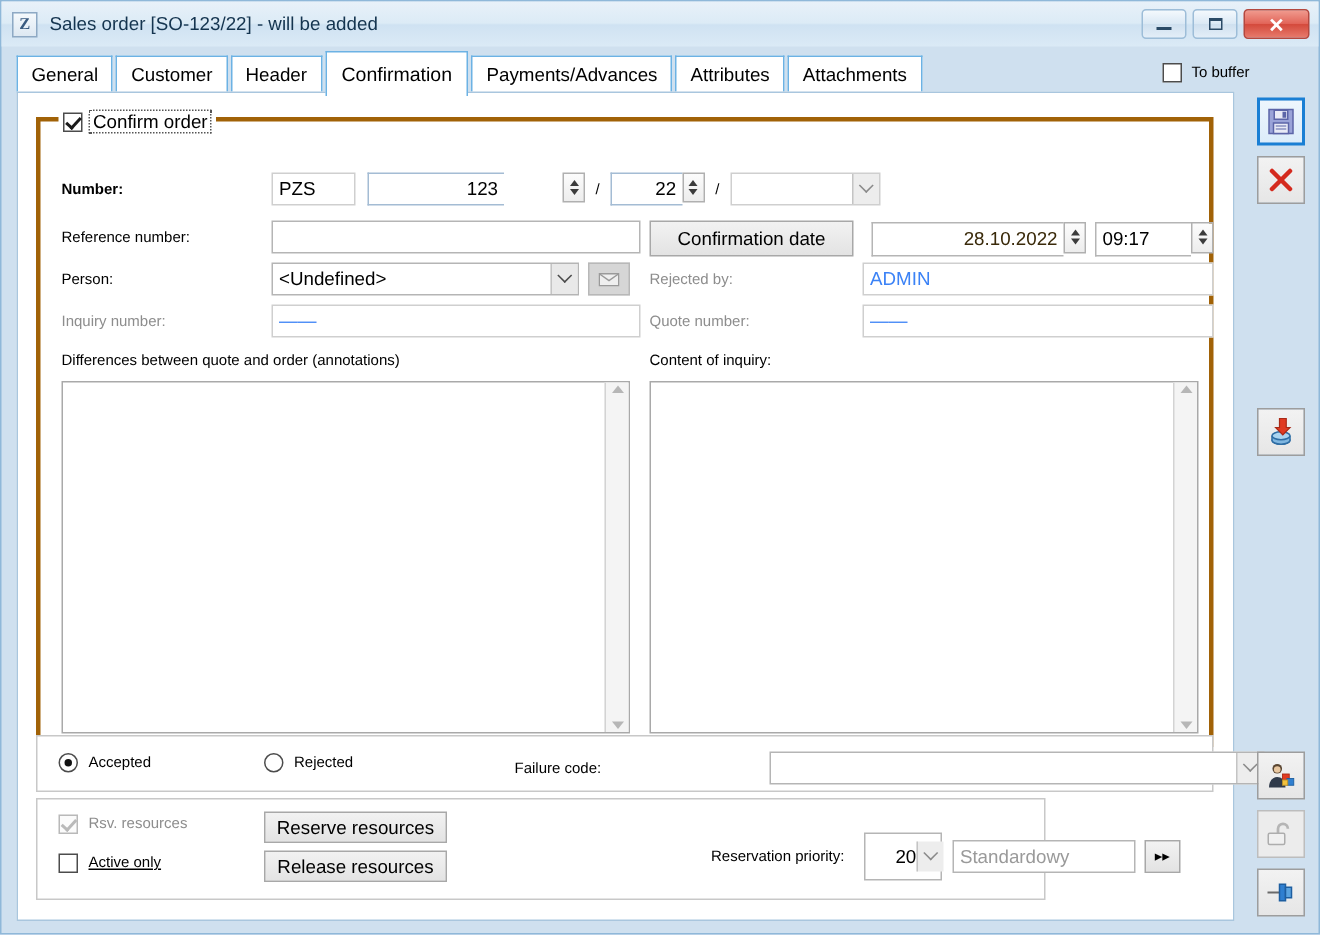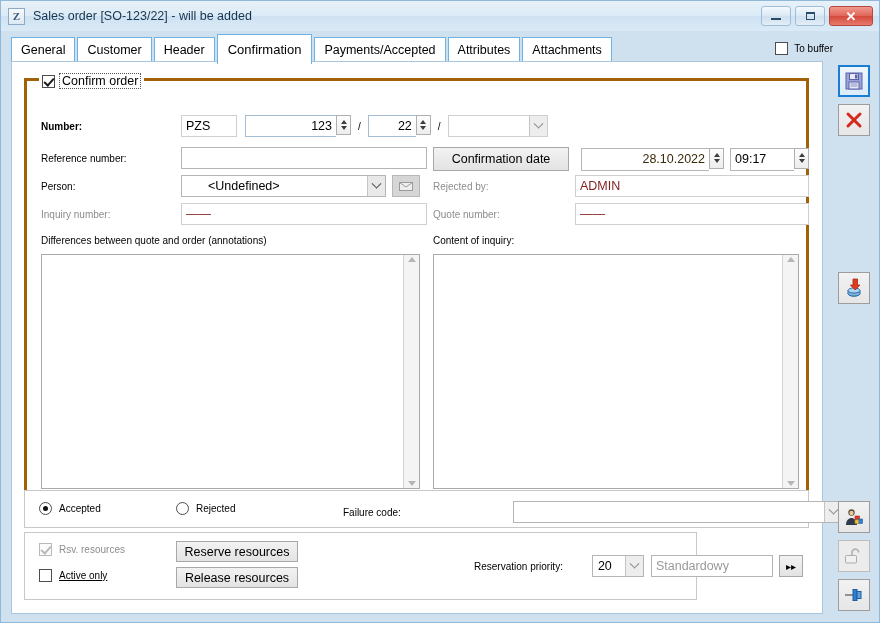--- a/index.html
+++ b/index.html
@@ -162,21 +162,21 @@
   .field {
     background: #fff;
     border: 1px solid #b5b5b5;
     height: 22px;
     display: flex; align-items: center;
     padding: 0 4px;
     font-size: 12.5px;
   }
   .field.flat { border-color: #cfcfcf; }
   .field.blue { border: 1px solid #a4bcd4; }
-  .field.ro-gray { background: #fff; border-color: #cfcfcf; color: #7f1d1d; }
+  .field.ro-gray { background: #fff; border-color: #cfcfcf; color: #3b82f6; }
   .field.num { justify-content: flex-end; padding-right: 4px; }
   .field .placeholder { color: #9a9a9a; }
 
   .spin {
     width: 15px; height: 20px;
     border: 1px solid #b0b0b0;
     background: linear-gradient(to bottom,#fcfcfc,#ededed);
     display: flex; flex-direction: column;
     align-items: center; justify-content: center;
     flex: 0 0 auto;
@@ -283,42 +283,42 @@
         <span class="glyph-close">✕</span>
       </div>
     </div>
   </div>
 
   <div id="tabstrip">
     <div class="tab">General</div>
     <div class="tab">Customer</div>
     <div class="tab">Header</div>
     <div class="tab active">Confirmation</div>
-    <div class="tab">Payments/Accepted</div>
+    <div class="tab">Payments/Advances</div>
     <div class="tab">Attributes</div>
     <div class="tab">Attachments</div>
   </div>
 
   <div id="tobuffer">
     <span class="cb"></span>
     <span class="lbl">To buffer</span>
   </div>
 
   <div id="content">
 
     <div id="groupbox">
       <div id="group-legend">
         <span class="cb checked"></span>
         <span class="legend-text">Confirm order</span>
       </div>
 
       <div class="row" style="left:14px; top:34px;">
         <span class="lbl bold" style="width:140px;">Number:</span>
         <span class="field flat" style="width:56px;">PZS</span>
-        <span style="display:inline-flex; margin-left:8px;">
+        <span style="display:inline-flex; margin-left:8px;gap:39px;">
           <span class="field blue num" style="width:91px; border-right:none;">123</span>
           <span class="spin">
             <span class="up"></span>
             <span class="dn"></span>
           </span>
         </span>
         <span class="lbl" style="margin:0 7px;">/</span>
         <span style="display:inline-flex;">
           <span class="field blue num" style="width:48px; border-right:none;">22</span>
           <span class="spin">
@@ -336,21 +336,21 @@
       </div>
 
       <div class="row" style="left:14px; top:66px;">
         <span class="lbl" style="width:140px;">Reference number:</span>
         <span class="field" style="width:246px;"></span>
       </div>
 
       <div class="row" style="left:14px; top:94px;">
         <span class="lbl" style="width:140px;">Person:</span>
         <span class="field" style="width:205px; padding:0;">
-          <span style="flex:1; padding-left:4px;margin-left:22px;">&lt;Undefined&gt;</span>
+          <span style="flex:1; padding-left:4px;">&lt;Undefined&gt;</span>
           <span class="dd-arrow">
               <span class="chev dark"></span>
             </span>
         </span>
         <span class="btn" style="width:28px; height:22px; margin-left:6px; background:#d6d6d6; border-color:#b8b8b8;">
           <svg width="14" height="9" viewBox="0 0 14 9">
             <rect x="0.5" y="0.5" width="13" height="8" fill="#efefef" stroke="#9a9a9a"></rect>
             <path d="M0.5 0.5 L7 5 L13.5 0.5" fill="none" stroke="#9a9a9a"></path>
           </svg>
         </span>
@@ -441,21 +441,21 @@
       <div class="row" style="left:14px; top:36px;text-decoration:underline;">
         <span class="cb"></span>
         <span class="lbl" style="margin-left:7px;">Active only</span>
       </div>
 
       <div class="btn" style="position:absolute; left:151px; top:8px; width:122px; height:21px;">Reserve resources</div>
       <div class="btn" style="position:absolute; left:151px; top:34px; width:122px; height:21px;">Release resources</div>
 
       <div class="row" style="left:449px; top:22px;">
         <span class="lbl">Reservation priority:</span>
-        <span class="field" style="width:52px; margin-left:29px; padding:0;">
+        <span class="field" style="width:52px; margin-left:13px; padding:15px;">
           <span style="flex:1; padding-left:5px;">20</span>
           <span class="dd-arrow plain">
               <span class="chev"></span>
             </span>
         </span>
         <span class="field" style="width:122px; margin-left:7px;">
           <span class="placeholder">Standardowy</span>
         </span>
         <span class="btn" style="width:24px; height:22px; margin-left:6px; font-size:10px;">▸▸</span>
       </div>

